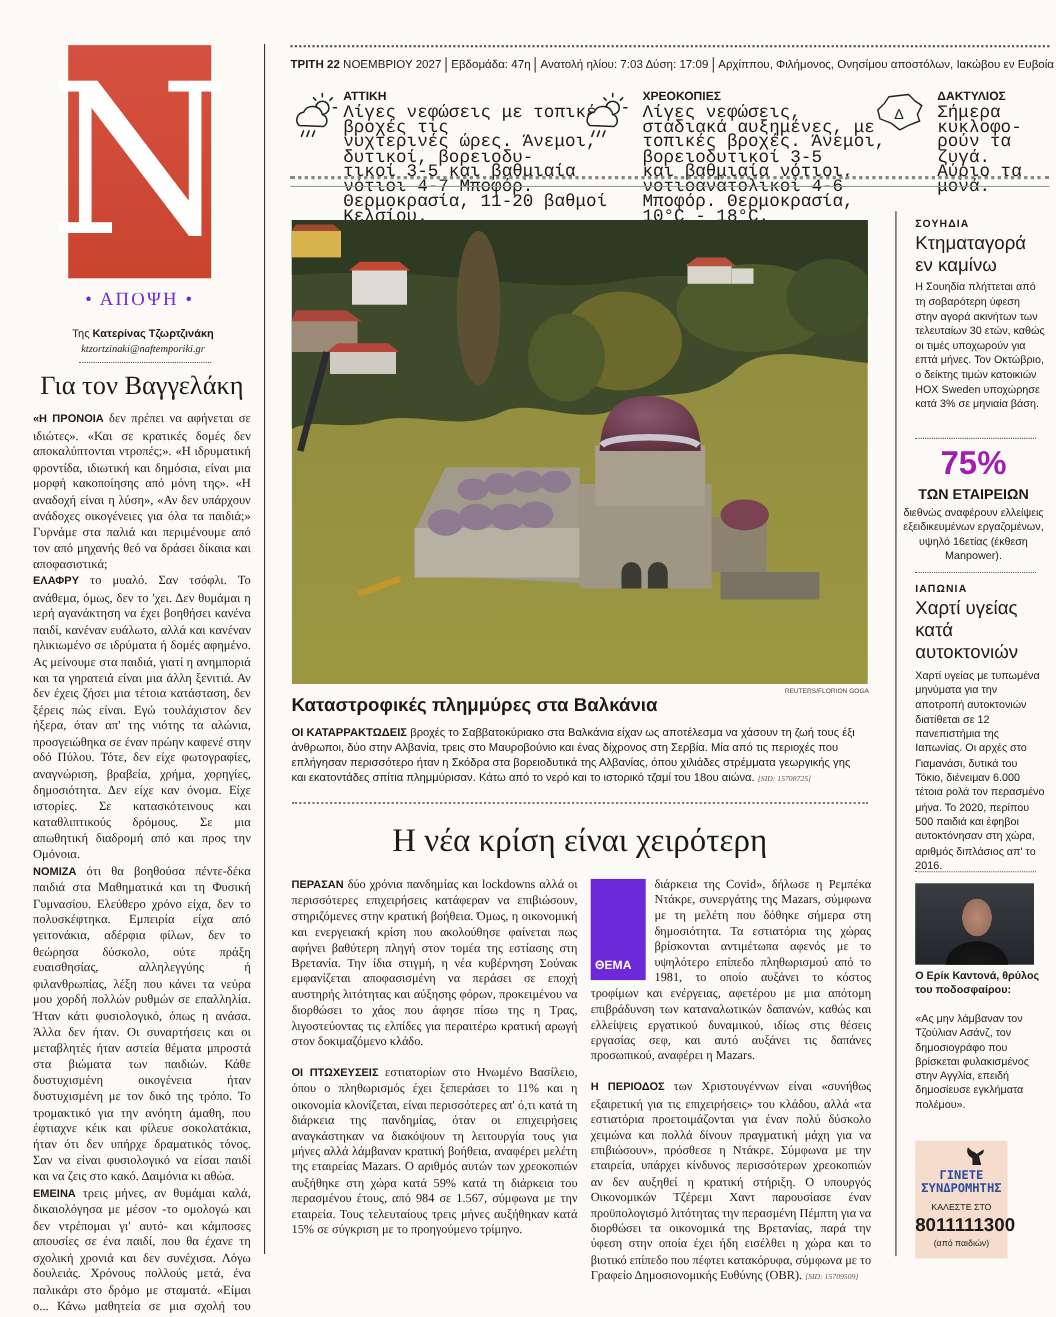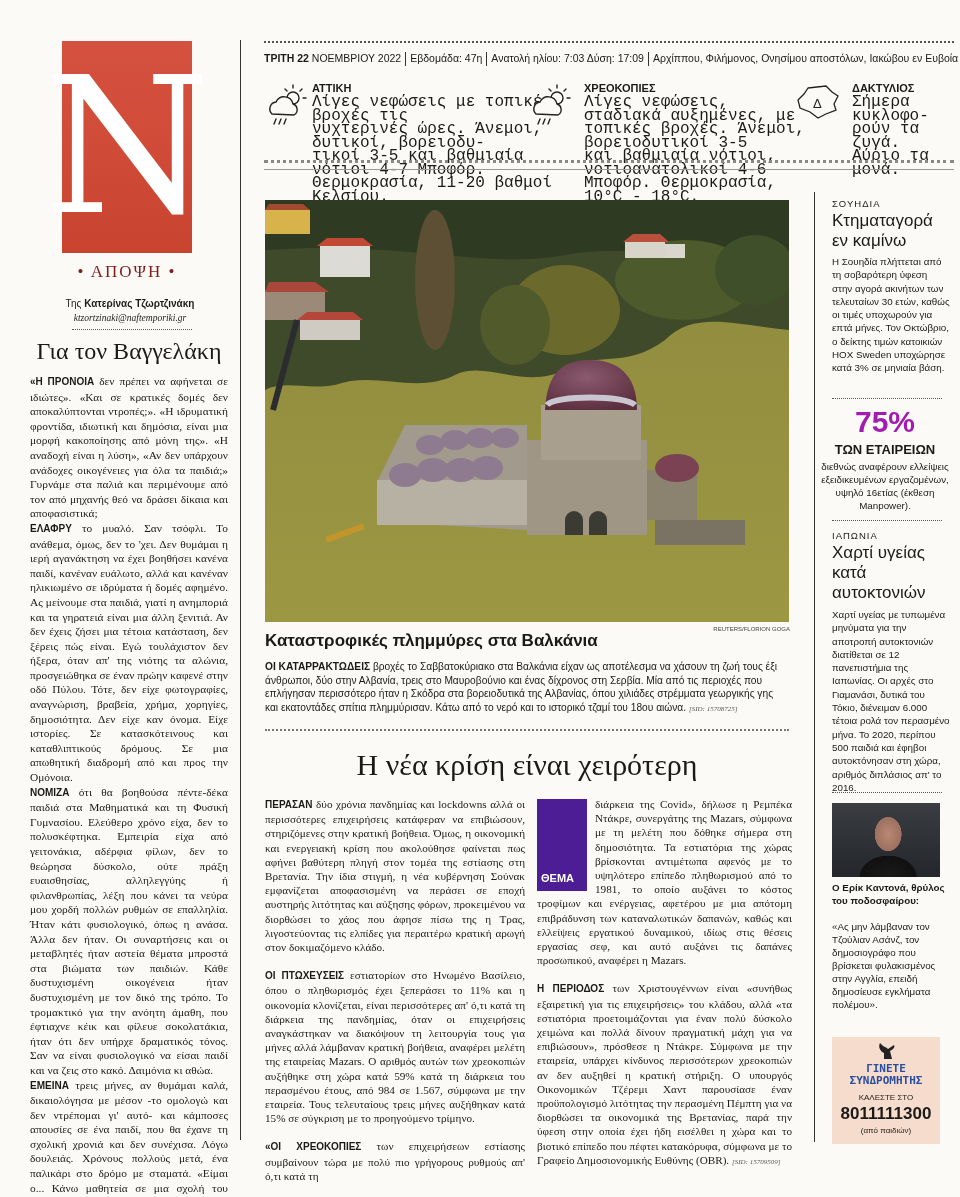--- a/index.html
+++ b/index.html
@@ -1,21 +1,21 @@
 <!DOCTYPE html>
 <html><head>
 <meta charset="utf-8">
 <style>
   html,body{margin:0;padding:0;background:#fbfaf7;}
   body{width:960px;height:1197px;position:relative;overflow:hidden;color:#1c1a18;}
   .abs{position:absolute;}
   
   #logo{left:62px;top:41px;width:130px;height:212px;background:linear-gradient(180deg,#d5513f,#cf4a36 60%,#c9442f);}
   #logo-n{position:absolute;left:0;right:0;top:0;bottom:0;display:flex;align-items:center;justify-content:center;font-family:"DejaVu Serif","Liberation Serif",serif;font-size:190px;color:#fff;line-height:1;}
-  #section-label{left:62px;top:262px;width:130px;text-align:center;font-family:"Liberation Serif",serif;font-size:17px;letter-spacing:2px;color:#7f1d1d;}
+  #section-label{left:62px;top:262px;width:130px;text-align:center;font-family:"Liberation Serif",serif;font-size:17px;letter-spacing:2px;color:#6d28d9;}
   #byline{left:40px;top:298px;width:180px;text-align:center;font-family:"Liberation Sans",sans-serif;font-size:10px;}
   #byline .name{font-weight:bold;}
   #byline-email{left:40px;top:313px;width:180px;text-align:center;font-family:"Liberation Serif",serif;font-style:italic;font-size:9.5px;}
   #byline-rule{left:72px;top:329px;width:120px;border-top:1px dotted #555;}
   #col-title{left:34px;top:338px;width:190px;text-align:center;font-family:"Liberation Serif",serif;font-size:24px;}
   #left-body{left:30px;top:374px;width:198px;font-family:"Liberation Serif",serif;font-size:11.4px;line-height:14.6px;text-align:justify;hyphens:auto;}
   .lead{font-family:"Liberation Sans",sans-serif;font-weight:bold;font-size:10px;}
   .para{margin:0;}
   .sid{font-family:"Liberation Serif",serif;font-style:italic;font-size:7px;color:#555;}
   
@@ -36,34 +36,34 @@
   #photo-credit{left:600px;top:626px;width:190px;text-align:right;font-family:"Liberation Sans",sans-serif;font-size:6px;color:#444;}
   #photo-headline{left:265px;top:631px;width:520px;font-family:"Liberation Sans",sans-serif;font-weight:bold;font-size:17px;}
   #photo-body{left:265px;top:660px;width:522px;font-family:"Liberation Sans",sans-serif;font-size:10.2px;line-height:13.7px;}
   #photo-dots{left:265px;top:729px;width:524px;border-top:2px dotted #777;}
   
   #main-headline{left:265px;top:748px;width:524px;text-align:center;font-family:"Liberation Serif",serif;font-size:30px;}
   #main-col1{left:265px;top:797px;width:260px;font-family:"Liberation Serif",serif;font-size:11.2px;line-height:14.2px;text-align:justify;}
   #main-col1 p{margin:0 0 14px 0;}
   #main-col2{left:537px;top:797px;width:255px;font-family:"Liberation Serif",serif;font-size:11.2px;line-height:14.2px;text-align:justify;}
   #main-col2 p{margin:0 0 14px 0;}
-  #thema{float:left;width:50px;height:92px;background:#4c1d95;margin:2px 8px 4px 0;position:relative;}
+  #thema{float:left;width:50px;height:92px;background:#6d28d9;margin:2px 8px 4px 0;position:relative;}
   #thema span{position:absolute;left:4px;top:72px;color:#fff;font-family:"Liberation Sans",sans-serif;font-weight:bold;font-size:11px;}
   
-  .rkicker{position:absolute;font-family:"Liberation Sans",sans-serif;font-weight:normal;font-size:9.5px;letter-spacing:1px;}
+  .rkicker{position:absolute;font-family:"Liberation Sans",sans-serif;font-weight:bold;font-size:9.5px;letter-spacing:1px;}
   .rhead{position:absolute;font-family:"Liberation Sans",sans-serif;font-size:17px;line-height:20px;}
   .rbody{position:absolute;font-family:Liberation Sans, sans-serif;font-size:9.8px;line-height:13.3px;}
   .rdots{position:absolute;border-top:1px dotted #555;}
   #big-stat{left:830px;top:405px;width:110px;text-align:center;font-family:"Liberation Sans",sans-serif;font-weight:bold;font-size:30px;color:#a21caf;}
   #stat-label{left:820px;top:442px;width:130px;text-align:center;font-family:"Liberation Sans",sans-serif;font-weight:bold;font-size:13px;}
   #stat-body{left:820px;top:460px;width:130px;text-align:center;font-family:"Liberation Sans",sans-serif;font-size:9.8px;line-height:13px;}
   #portrait{left:832px;top:803px;width:108px;height:74px;background:radial-gradient(ellipse 22px 28px at 52% 42%,#b88a73 0%,#9c7060 60%,transparent 62%),radial-gradient(ellipse 40px 30px at 52% 100%,#1a1a1a 0%,#111 70%,transparent 72%),linear-gradient(180deg,#3a3d42,#23262a);}
   #quote-intro{left:832px;top:881px;width:120px;font-family:"Liberation Sans",sans-serif;font-weight:bold;font-size:9.8px;line-height:13px;}
   #quote-text{left:832px;top:920px;width:120px;font-family:"Liberation Sans",sans-serif;font-size:9.8px;line-height:13px;}
-  #subscribe{left:832px;top:1037px;width:108px;height:107px;background:#f5dccd;text-align:center;}
+  #subscribe{left:832px;top:1037px;width:84px;height:107px;background:#f5dccd;text-align:center;}
   #sub-icon{position:absolute;left:44px;top:4px;width:22px;height:20px;}
   #sub-title{position:absolute;left:0;right:0;top:26px;font-family:"DejaVu Sans Mono","Liberation Mono",monospace;font-weight:bold;font-size:11px;line-height:12px;color:#2a4d9c;}
   #sub-call{position:absolute;left:0;right:0;top:56px;font-family:"Liberation Sans",sans-serif;font-size:8px;}
   #sub-number{position:absolute;left:0;right:0;top:67px;font-family:"Liberation Sans",sans-serif;font-weight:bold;font-size:17px;}
   #sub-note{position:absolute;left:0;right:0;top:89px;font-family:"Liberation Sans",sans-serif;font-size:8px;}
 </style>
 </head>
 <body>
 
 <div class="vrule" style="left:240px;top:40px;height:1100px;"></div>
@@ -84,21 +84,21 @@
 <div id="left-body" class="abs">
   <p class="para"><span class="lead">«Η ΠΡΟΝΟΙΑ</span><span> δεν πρέπει να αφήνεται σε ιδιώτες». «Και σε κρατικές δομές δεν αποκαλύπτονται ντροπές;». «Η ιδρυματική φροντίδα, ιδιωτική και δημόσια, είναι μια μορφή κακοποίησης από μόνη της». «Η αναδοχή είναι η λύση», «Αν δεν υπάρχουν ανάδοχες οικογένειες για όλα τα παιδιά;» Γυρνάμε στα παλιά και περιμένουμε από τον από μηχανής θεό να δράσει δίκαια και αποφασιστικά;</span></p>
   <p class="para"><span class="lead">ΕΛΑΦΡΥ</span><span> το μυαλό. Σαν τσόφλι. Το ανάθεμα, όμως, δεν το 'χει. Δεν θυμάμαι η ιερή αγανάκτηση να έχει βοηθήσει κανένα παιδί, κανέναν ευάλωτο, αλλά και κανέναν ηλικιωμένο σε ιδρύματα ή δομές αφημένο. Ας μείνουμε στα παιδιά, γιατί η ανημποριά και τα γηρατειά είναι μια άλλη ξενιτιά. Αν δεν έχεις ζήσει μια τέτοια κατάσταση, δεν ξέρεις πώς είναι. Εγώ τουλάχιστον δεν ήξερα, όταν απ' της νιότης τα αλώνια, προσγειώθηκα σε έναν πρώην καφενέ στην οδό Πύλου. Τότε, δεν είχε φωτογραφίες, αναγνώριση, βραβεία, χρήμα, χορηγίες, δημοσιότητα. Δεν είχε καν όνομα. Είχε ιστορίες. Σε κατασκότεινους και καταθλιπτικούς δρόμους. Σε μια απωθητική διαδρομή από και προς την Ομόνοια.</span></p>
   <p class="para"><span class="lead">ΝΟΜΙΖΑ</span><span> ότι θα βοηθούσα πέντε-δέκα παιδιά στα Μαθηματικά και τη Φυσική Γυμνασίου. Ελεύθερο χρόνο είχα, δεν το πολυσκέφτηκα. Εμπειρία είχα από γειτονάκια, αδέρφια φίλων, δεν το θεώρησα δύσκολο, ούτε πράξη ευαισθησίας, αλληλεγγύης ή φιλανθρωπίας, λέξη που κάνει τα νεύρα μου χορδή πολλών ρυθμών σε επαλληλία. Ήταν κάτι φυσιολογικό, όπως η ανάσα. Άλλα δεν ήταν. Οι συναρτήσεις και οι μεταβλητές ήταν αστεία θέματα μπροστά στα βιώματα των παιδιών. Κάθε δυστυχισμένη οικογένεια ήταν δυστυχισμένη με τον δικό της τρόπο. Το τρομακτικό για την ανόητη άμαθη, που έφτιαχνε κέικ και φίλευε σοκολατάκια, ήταν ότι δεν υπήρχε δραματικός τόνος. Σαν να είναι φυσιολογικό να είσαι παιδί και να ζεις στο κακό. Δαιμόνια κι αθώα.</span></p>
   <p class="para"><span class="lead">ΕΜΕΙΝΑ</span><span> τρεις μήνες, αν θυμάμαι καλά, δικαιολόγησα με μέσον -το ομολογώ και δεν ντρέπομαι γι' αυτό- και κάμποσες απουσίες σε ένα παιδί, που θα έχανε τη σχολική χρονιά και δεν συνέχισα. Λόγω δουλειάς. Χρόνους πολλούς μετά, ένα παλικάρι στο δρόμο με σταματά. «Είμαι ο... Κάνω μαθητεία σε μια σχολή του ΟΑΕΔ. Κυρία, δεν με θυμάσαι;» Πάντα, θα θυμάμαι, όσο έχω τον νου στην προσταγή μου, Βαγγελάκη μου. </span></p>
 </div>
 
 <div id="top-dots" class="abs"></div>
 <div id="dateline" class="abs">
   <b>ΤΡΙΤΗ 22</b>
-  <span>ΝΟΕΜΒΡΙΟΥ 2022</span><span class="sep"></span><span>Εβδομάδα: 47η</span><span class="sep"></span><span>Ανατολή ηλίου: 7:03</span> <span>Δύση: 17:09</span><span class="sep"></span><span>Αρχίππου, Φιλήμονος, Ονησίμου αποστόλων, Ιακώβου εν Ευβοία</span>
+  <span>ΝΟΕΜΒΡΙΟΥ 2027</span><span class="sep"></span><span>Εβδομάδα: 47η</span><span class="sep"></span><span>Ανατολή ηλίου: 7:03</span> <span>Δύση: 17:09</span><span class="sep"></span><span>Αρχίππου, Φιλήμονος, Ονησίμου αποστόλων, Ιακώβου εν Ευβοία</span>
 </div>
 
 <div class="weather" style="left:264px;">
   <svg class="icon" width="46" height="46" viewBox="0 0 46 46">
     <g stroke="#222" stroke-width="1.4" fill="none" stroke-linecap="round">
       <circle cx="29" cy="16" r="6"></circle>
       <line x1="29" y1="3" x2="29" y2="6"></line>
         <line x1="38" y1="7" x2="36" y2="9"></line>
         <line x1="42" y1="16" x2="39" y2="16"></line>
         <line x1="21" y1="7" x2="23" y2="9"></line>
@@ -223,21 +223,20 @@
 <div id="photo-credit" class="abs">REUTERS/FLORION GOGA</div>
 <h2 id="photo-headline" class="abs" style="margin:0;">Καταστροφικές πλημμύρες στα Βαλκάνια</h2>
 <div id="photo-body" class="abs"><span class="lead" style="font-size:10.2px;">ΟΙ ΚΑΤΑΡΡΑΚΤΩΔΕΙΣ</span><span> βροχές το Σαββατοκύριακο στα Βαλκάνια είχαν ως αποτέλεσμα να χάσουν τη ζωή τους έξι άνθρωποι, δύο στην Αλβανία, τρεις στο Μαυροβούνιο και ένας δίχρονος στη Σερβία. Μία από τις περιοχές που επλήγησαν περισσότερο ήταν η Σκόδρα στα βορειοδυτικά της Αλβανίας, όπου χιλιάδες στρέμματα γεωργικής γης και εκατοντάδες σπίτια πλημμύρισαν. Κάτω από το νερό και το ιστορικό τζαμί του 18ου αιώνα. </span><span class="sid">[SID: 15708725]</span></div>
 <div id="photo-dots" class="abs"></div>
 
 <h2 id="main-headline" class="abs" style="margin:0;font-weight:normal;">Η νέα κρίση είναι χειρότερη</h2>
 
 <div id="main-col1" class="abs">
   <p><span class="lead">ΠΕΡΑΣΑΝ</span><span> δύο χρόνια πανδημίας και lockdowns αλλά οι περισσότερες επιχειρήσεις κατάφεραν να επιβιώσουν, στηριζόμενες στην κρατική βοήθεια. Όμως, η οικονομική και ενεργειακή κρίση που ακολούθησε φαίνεται πως αφήνει βαθύτερη πληγή στον τομέα της εστίασης στη Βρετανία. Την ίδια στιγμή, η νέα κυβέρνηση Σούνακ εμφανίζεται αποφασισμένη να περάσει σε εποχή αυστηρής λιτότητας και αύξησης φόρων, προκειμένου να διορθώσει το χάος που άφησε πίσω της η Τρας, λιγοστεύοντας τις ελπίδες για περαιτέρω κρατική αρωγή στον δοκιμαζόμενο κλάδο.</span></p>
   <p><span class="lead">ΟΙ ΠΤΩΧΕΥΣΕΙΣ</span><span> εστιατορίων στο Ηνωμένο Βασίλειο, όπου ο πληθωρισμός έχει ξεπεράσει το 11% και η οικονομία κλονίζεται, είναι περισσότερες απ' ό,τι κατά τη διάρκεια της πανδημίας, όταν οι επιχειρήσεις αναγκάστηκαν να διακόψουν τη λειτουργία τους για μήνες αλλά λάμβαναν κρατική βοήθεια, αναφέρει μελέτη της εταιρείας Mazars. Ο αριθμός αυτών των χρεοκοπιών αυξήθηκε στη χώρα κατά 59% κατά τη διάρκεια του περασμένου έτους, από 984 σε 1.567, σύμφωνα με την εταιρεία. Τους τελευταίους τρεις μήνες αυξήθηκαν κατά 15% σε σύγκριση με το προηγούμενο τρίμηνο.</span></p>
-  <p><span class="lead">«ΟΙ ΧΡΕΟΚΟΠΙΕΣ</span><span> των επιχειρήσεων εστίασης συμβαίνουν τώρα με πολύ πιο γρήγορους ρυθμούς απ' ό,τι κατά τη</span></p>
 </div>
 
 <div id="main-col2" class="abs">
   <div id="thema">
       <span>ΘΕΜΑ</span>
     </div>
   <p><span>διάρκεια της Covid», δήλωσε η Ρεμπέκα Ντάκρε, συνεργάτης της Mazars, σύμφωνα με τη μελέτη που δόθηκε σήμερα στη δημοσιότητα. Τα εστιατόρια της χώρας βρίσκονται αντιμέτωπα αφενός με το υψηλότερο επίπεδο πληθωρισμού από το 1981, το οποίο αυξάνει το κόστος τροφίμων και ενέργειας, αφετέρου με μια απότομη επιβράδυνση των καταναλωτικών δαπανών, καθώς και ελλείψεις εργατικού δυναμικού, ιδίως στις θέσεις εργασίας σεφ, και αυτό αυξάνει τις δαπάνες προσωπικού, αναφέρει η Mazars.</span></p>
   <p><span class="lead">Η ΠΕΡΙΟΔΟΣ</span><span> των Χριστουγέννων είναι «συνήθως εξαιρετική για τις επιχειρήσεις» του κλάδου, αλλά «τα εστιατόρια προετοιμάζονται για έναν πολύ δύσκολο χειμώνα και πολλά δίνουν πραγματική μάχη για να επιβιώσουν», πρόσθεσε η Ντάκρε. Σύμφωνα με την εταιρεία, υπάρχει κίνδυνος περισσότερων χρεοκοπιών αν δεν αυξηθεί η κρατική στήριξη. Ο υπουργός Οικονομικών Τζέρεμι Χαντ παρουσίασε έναν προϋπολογισμό λιτότητας την περασμένη Πέμπτη για να διορθώσει τα οικονομικά της Βρετανίας, παρά την ύφεση στην οποία έχει ήδη εισέλθει η χώρα και το βιοτικό επίπεδο που πέφτει κατακόρυφα, σύμφωνα με το Γραφείο Δημοσιονομικής Ευθύνης (OBR). </span><span class="sid">[SID: 15709509]</span></p>
 </div>
 

